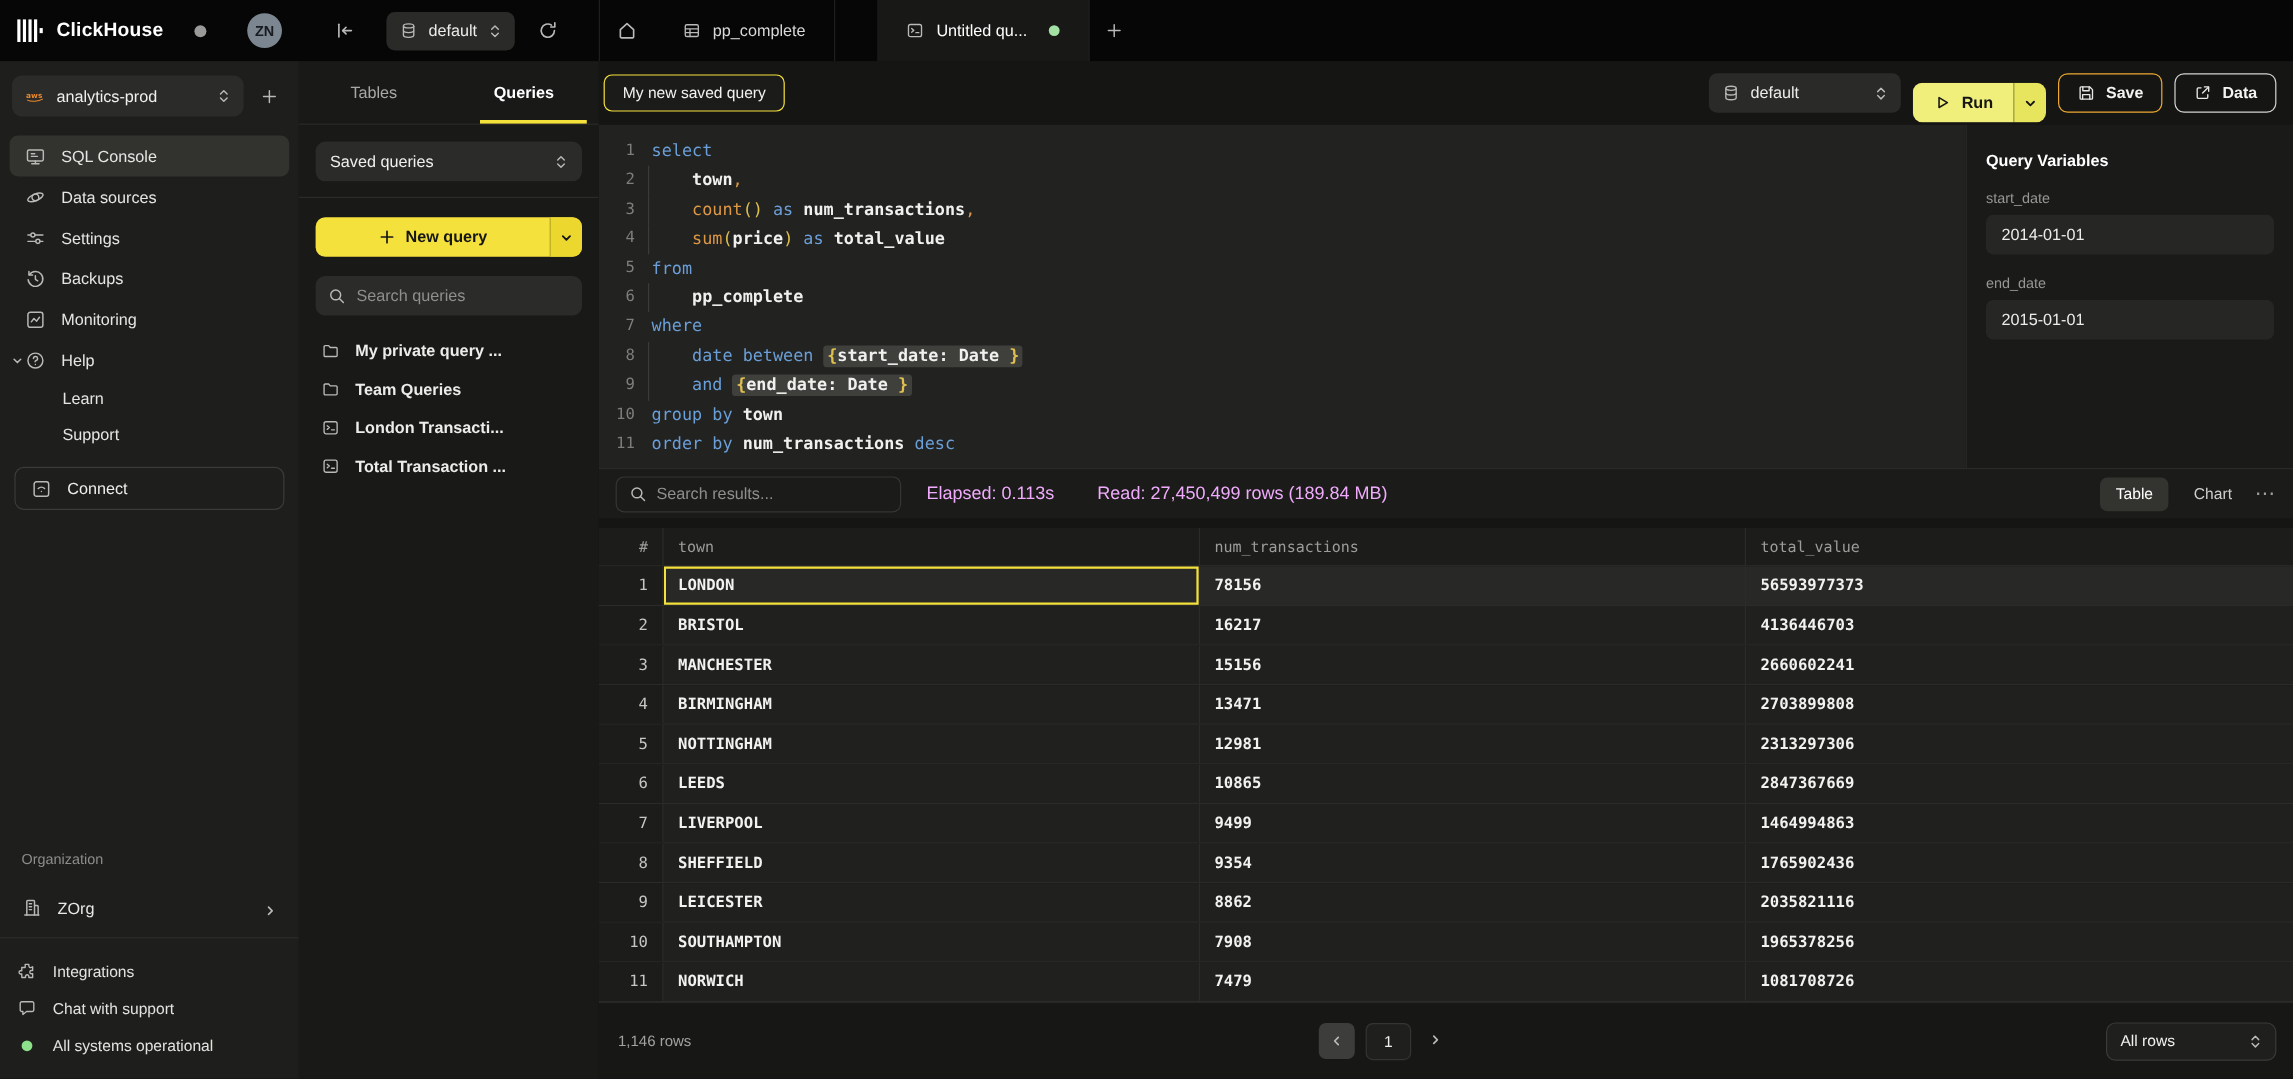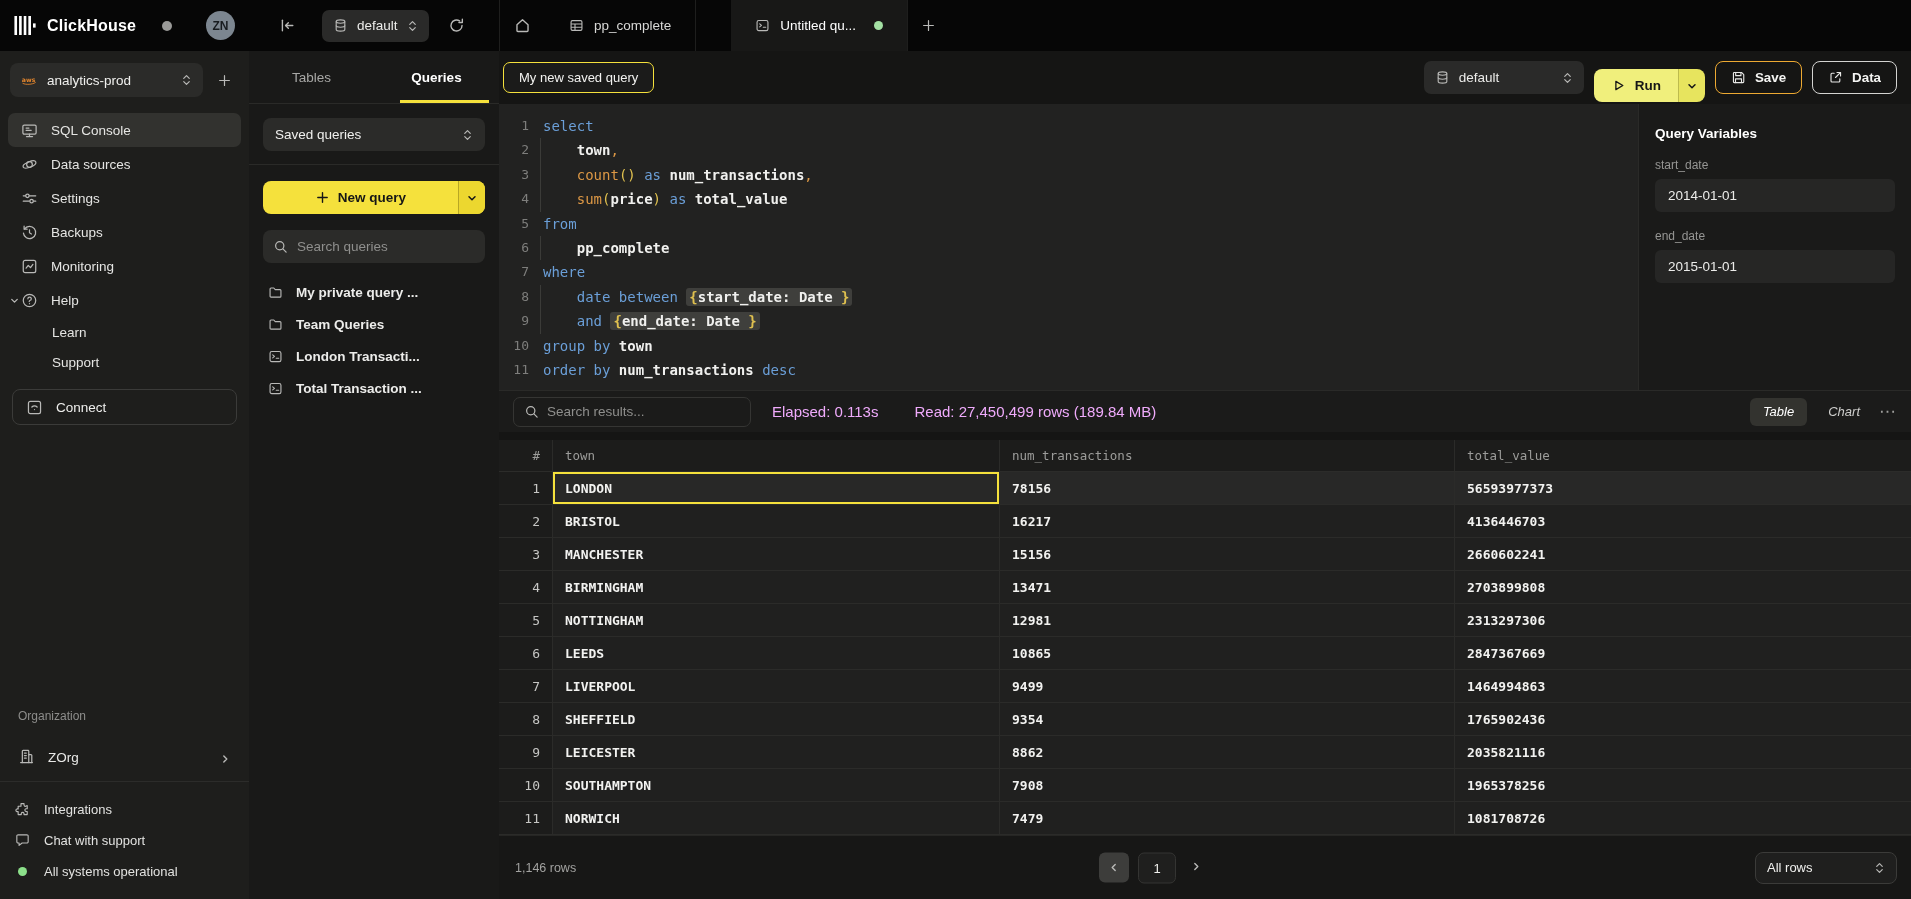--- a/index.html
+++ b/index.html
@@ -107,21 +107,21 @@
   .vp-title { font-weight:700; color:#fff; }
   .vp-label { margin-top:17px; font-size:12px; color:#969694; }
   .vp-input { margin-top:7px; height:33px; background:#262625; border-radius:6px; display:flex; align-items:center; padding:0 13px; color:#ececea; }
 
   
   .rtoolbar { position:absolute; top:339px; left:0; right:0; height:42px; background:#1b1b1a; border-top:1px solid #2a2a28; display:flex; align-items:center; padding:0 14px; }
   .rsearch { width:238px; height:30px; border:1px solid #353533; border-radius:7px; display:flex; align-items:center; gap:8px; padding:0 10px; }
   .rstat { margin-left:21px; font-size:15px; color:#f0abfc; }
   .rstat + .rstat { margin-left:36px; }
   .rview { margin-left:auto; display:flex; align-items:center; gap:8px; }
-  .view-tab { height:28px; padding:0 13px; border-radius:6px; font-size:13px; color:#cfcfcd; display:flex; align-items:center;font-style:italic; }
+  .view-tab { height:28px; padding:0 13px; border-radius:6px; font-size:13px; color:#cfcfcd; display:flex; align-items:center; }
   .view-tab.active { background:#33332f; color:#fff; }
   .more-btn { color:#9f9f9d; margin-left:6px; font-size:17px; letter-spacing:1px; line-height:1; }
 
   
   .rtable { position:absolute; top:389px; left:0; right:0; font-family:"DejaVu Sans Mono", monospace; }
   .thead { display:flex; height:32px; background:#1c1c1b; border-bottom:1px solid #2c2c2a; color:#9c9c9a; font-size:12.5px; }
   .trow { display:flex; height:33px; background:#20201f; border-bottom:1px solid #2b2b29; font-size:13px; }
   .trow.selected { background:#282827; }
   .cell { display:flex; align-items:center; padding:0 12px; border-right:1px solid #2b2b29; overflow:hidden; }
   .c-n { width:54px; flex:none; justify-content:flex-end; background:#1c1c1b; color:#c6c6c4; }

